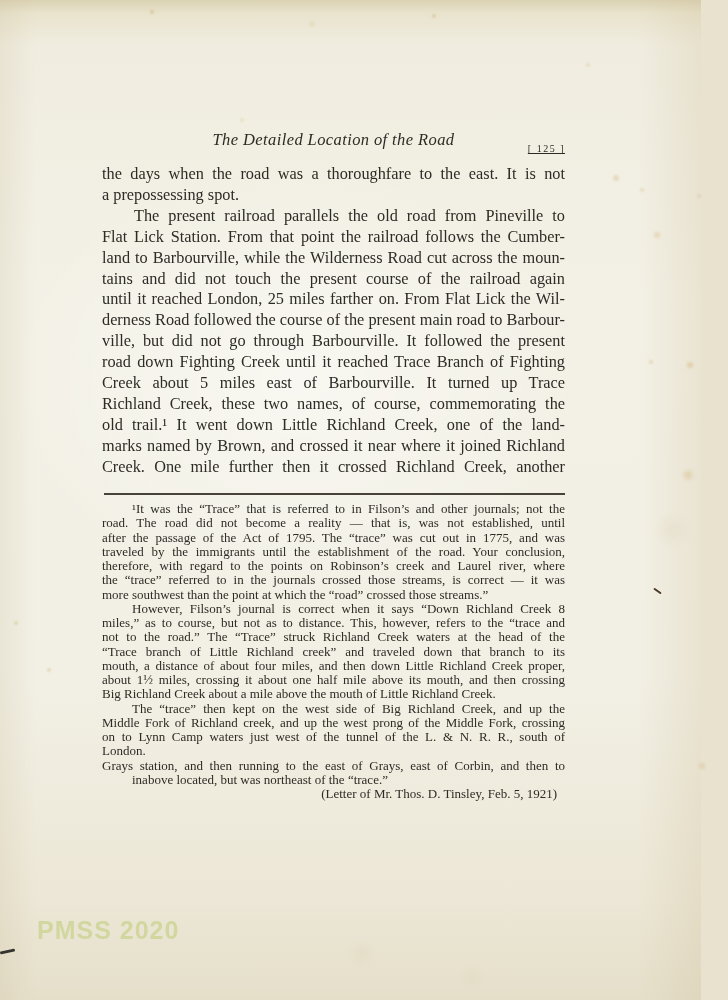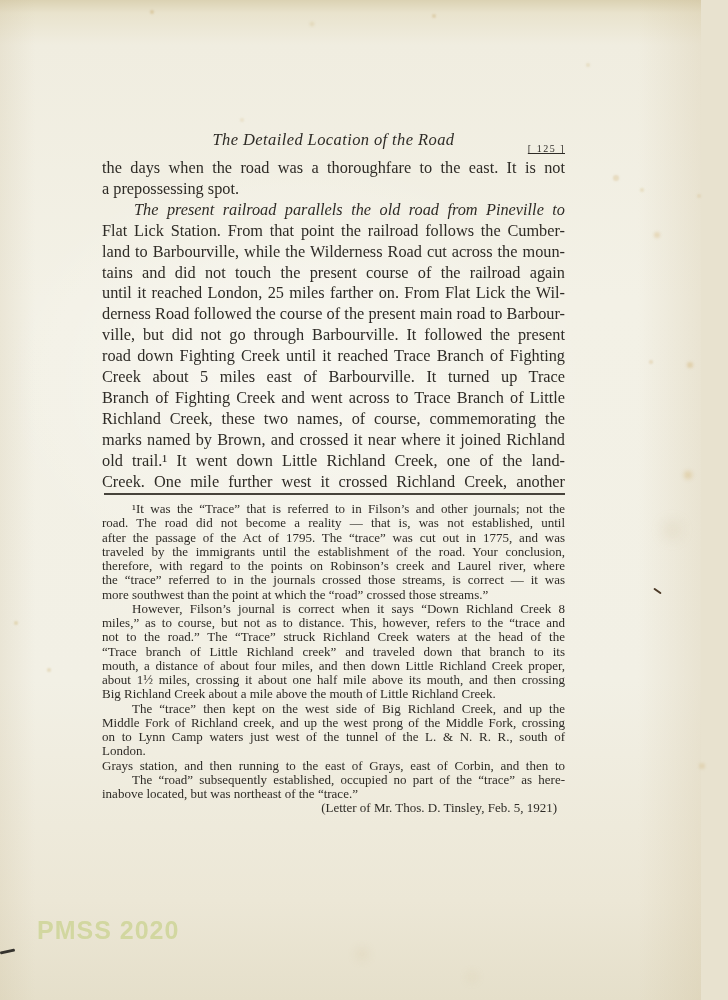--- a/index.html
+++ b/index.html
@@ -9,25 +9,25 @@
     font-family:"Liberation Serif","DejaVu Serif",serif;
     color:#2e2b26;
     background:
       linear-gradient(90deg, rgba(200,185,150,.20) 0%, rgba(200,185,150,0) 5%, rgba(200,185,150,0) 91%, rgba(205,188,150,.25) 100%),
       radial-gradient(ellipse 420px 320px at 42% 38%, rgba(255,255,255,.45), rgba(255,255,255,0) 70%),
       linear-gradient(180deg,#dbd2b3 0px,#e9e3cd 13px,#f0ede0 45px,#f3f1e6 30%,#f2f0e5 68%,#ece7d6 90%,#e5dfca 100%);
   }
   .header{position:absolute;left:102px;top:130px;width:463px;height:24px;font-size:16.5px;}
   .title{text-align:center;font-style:italic;letter-spacing:.4px;}
   .pagenum{position:absolute;right:0;top:13px;font-size:10px;letter-spacing:1.5px;font-style:normal;text-decoration:underline;}
-  .main{position:absolute;left:102px;top:158px;width:463px;font-size:16.3px;line-height:20.9px;}
+  .main{position:absolute;left:102px;top:164px;width:463px;font-size:16.3px;line-height:20.9px;}
   .tline{text-align:justify;text-align-last:justify;}
   .tline-last{text-align-last:left;}
   .justify-all .tline-last{text-align-last:justify;}
-  .para-indent .tline:first-child{text-indent:32px;font-style:italic;}
+  .para-indent .tline:first-child{text-indent:32px;}
   .rule{position:absolute;left:104px;top:493px;width:461px;height:1.6px;background:#47433b;}
   .footnote{position:absolute;left:102px;top:502px;width:463px;font-size:13px;line-height:14.25px;}
   .fpara .tline:first-child{text-indent:30px;}
   .attribution{text-align:right;padding-right:8px;}
   .watermark{
     position:absolute;left:37px;top:916px;
     font-family:"Liberation Sans","DejaVu Sans",sans-serif;
     font-weight:bold;font-size:25px;letter-spacing:1px;
     color:#ced598;opacity:.85;
   }
@@ -75,25 +75,24 @@
     <div class="para para-indent justify-all">
         <div class="tline">The present railroad parallels the old road from Pineville to</div>
         <div class="tline">Flat Lick Station.  From that point the railroad follows the Cumber-</div>
         <div class="tline">land to Barbourville, while the Wilderness Road cut across the moun-</div>
         <div class="tline">tains and did not touch the present course of the railroad again</div>
         <div class="tline">until it reached London, 25 miles farther on.  From Flat Lick the Wil-</div>
         <div class="tline">derness Road followed the course of the present main road to Barbour-</div>
         <div class="tline">ville, but did not go through Barbourville.  It followed the present</div>
         <div class="tline">road down Fighting Creek until it reached Trace Branch of Fighting</div>
         <div class="tline">Creek about 5 miles east of Barbourville.  It turned up Trace</div>
-        <div class="tline">Branch of Fighting Creek and went across to Trace Branch of Little</div>
         <div class="tline">Richland Creek, these two names, of course, commemorating the</div>
+        <div class="tline">old trail.¹  It went down Little Richland Creek, one of the land-</div>
         <div class="tline">marks named by Brown, and crossed it near where it joined Richland</div>
-        <div class="tline">old trail.¹  It went down Little Richland Creek, one of the land-</div>
-        <div class="tline tline-last">Creek.  One mile further west it crossed Richland Creek, another</div>
+        <div class="tline tline-last">Creek.  One mile further then it crossed Richland Creek, another</div>
       </div>
   </div>
 
   <div class="rule"></div>
 
   <div class="footnote">
     <div class="fpara">
         <div class="tline">¹It was the “Trace” that is referred to in Filson’s and other journals; not the</div>
         <div class="tline">road.  The road did not become a reality — that is, was not established, until</div>
         <div class="tline">after the passage of the Act of 1795.  The “trace” was cut out in 1775, and was</div>
@@ -112,21 +111,20 @@
         <div class="tline tline-last">Big Richland Creek about a mile above the mouth of Little Richland Creek.</div>
       </div>
     <div class="fpara">
         <div class="tline">The “trace” then kept on the west side of Big Richland Creek, and up the</div>
         <div class="tline">Middle Fork of Richland creek, and up the west prong of the Middle Fork, crossing</div>
         <div class="tline">on to Lynn Camp waters just west of the tunnel of the L. &amp; N. R. R., south of</div>
         <div class="tline tline-last">London.</div>
         <div class="tline">Grays station, and then running to the east of Grays, east of Corbin, and then to</div>
       </div>
     <div class="fpara">
-        <div class="tline">The “road” subsequently established, occupied no part of the “trace” as here-</div>
         <div class="tline tline-last">inabove located, but was northeast of the “trace.”</div>
       </div>
     <div class="attribution">(Letter of Mr. Thos. D. Tinsley, Feb. 5, 1921)</div>
   </div>
 
   <div class="watermark">PMSS 2020</div>
 
   <div class="stains"></div>
   <div class="fiber"></div>
   <div class="edge-dash"></div>

